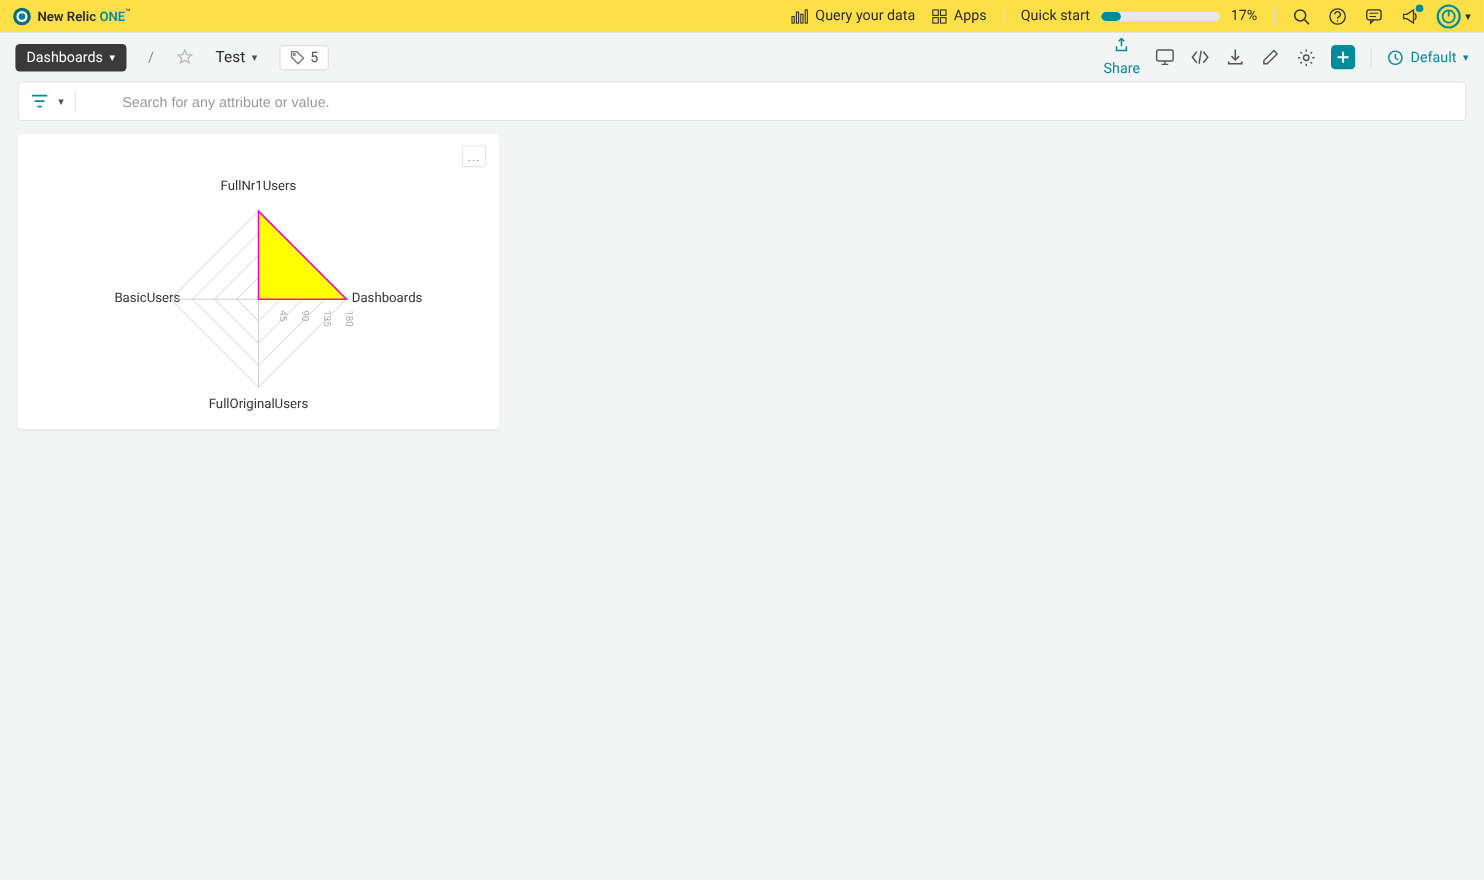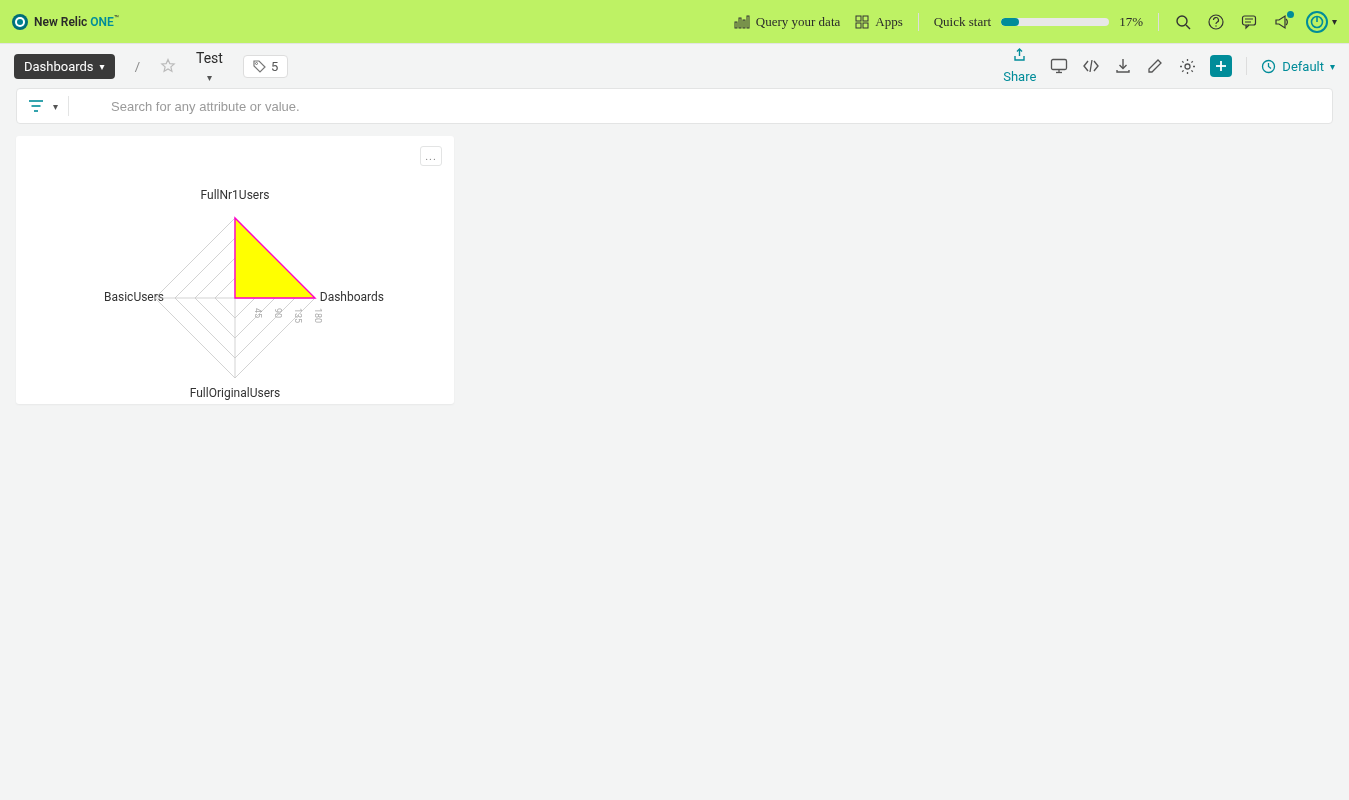--- a/index.html
+++ b/index.html
@@ -8,22 +8,22 @@
     font-size: 13px;
     color: #2a2a2a;
     background: #f3f4f4;
     width: 1349px;
     height: 800px;
     overflow: hidden;
   }
 
   
   .top-header {
-    height: 44px;
-    background: #bef264;
+    height: 30px;
+    background: #fde047;
     display: flex;
     align-items: center;
     padding: 0 12px;
     border-bottom: 1px solid #e3e4e4;
   }
   .logo-area { display:flex; align-items:center; gap:6px; }
   .logo-circle {
     width:16px;height:16px;border-radius:50%;
     background: radial-gradient(circle at 50% 50%, #00838f 40%, #006b76 60%);
     position: relative;
@@ -38,21 +38,20 @@
   }
   .logo-text { font-size:12px; font-weight:600;color:#2a2a2a;}
   .logo-text .one { color:#008c99; }
   .logo-text .tm { font-size:8px; vertical-align: super; font-weight:400;}
 
   .top-header-right {
     margin-left:auto;
     display:flex;
     align-items:center;
     gap:15px;
-    font-family:Liberation Serif, serif;
   }
   .header-link { display:flex;align-items:center;gap:6px;cursor:pointer;font-size:13px;color:#2a2a2a; }
   .vsep { width:1px;height:18px;background:#ddd; }
   .quick-start { display:flex;align-items:center;gap:10px;font-size:13px; }
   .progress-bar {
     width:108px;height:8px;border-radius:4px;background:#e8e8e8;position:relative;overflow:hidden;
   }
   .progress-fill {
     position:absolute;left:0;top:0;height:100%;background:#008c99;border-radius:4px;
   }
@@ -75,21 +74,21 @@
     gap:20px;
   }
   .crumb-btn {
     background:#3a3a3a;color:#fff;
     border-radius:4px;padding:5px 10px;
     display:flex;align-items:center;gap:6px;
     font-size:13px;cursor:pointer;
   }
   .crumb-sep{color:#888;}
   .star-btn{color:#bbb;cursor:pointer;}
-  .page-title{font-size:14px;color:#2a2a2a;display:flex;align-items:center;gap:6px;cursor:pointer;flex-direction:column;}
+  .page-title{font-size:14px;color:#2a2a2a;display:flex;align-items:center;gap:6px;cursor:pointer;}
   .tag-chip{
     border:1px solid #ddd;border-radius:4px;padding:3px 9px;
     display:flex;align-items:center;gap:5px;font-size:13px;color:#555;cursor:pointer;background:#fff;
   }
 
   .sub-header-right{margin-left:auto;display:flex;align-items:center;gap:14px;}
   .share-btn{display:flex;align-items:center;gap:6px;color:#008c99;cursor:pointer;font-size:13px;flex-direction:column;}
   .tool-icon{width:18px;height:18px;display:flex;align-items:center;justify-content:center;cursor:pointer;color:#555;}
   .tool-icon.teal{color:#008c99;}
   .add-btn{
@@ -125,21 +124,21 @@
   .widget-title{font-size:13px;font-weight:600;color:#2a2a2a;}
   .widget-menu{
     position:absolute;top:10px;right:12px;
     width:22px;height:20px;border:1px solid #e3e4e4;border-radius:3px;
     display:flex;align-items:center;justify-content:center;cursor:pointer;
     color:#888;font-size:11px;letter-spacing:1px;
   }
 
   
   .radar-wrap{
-    position:absolute;top:52px;left:0;width:100%;height:220px;
+    position:absolute;top:40px;left:0;width:100%;height:220px;
   }
   .radar-svg{position:absolute;left:50%;top:50%;transform:translate(-50%,-50%);}
   .axis-label{position:absolute;font-size:12px;color:#333;white-space:nowrap;}
 
   svg { display:block; }
   .chevron{font-size:10px;color:inherit;}
 </style>
 </head>
 <body>
 

